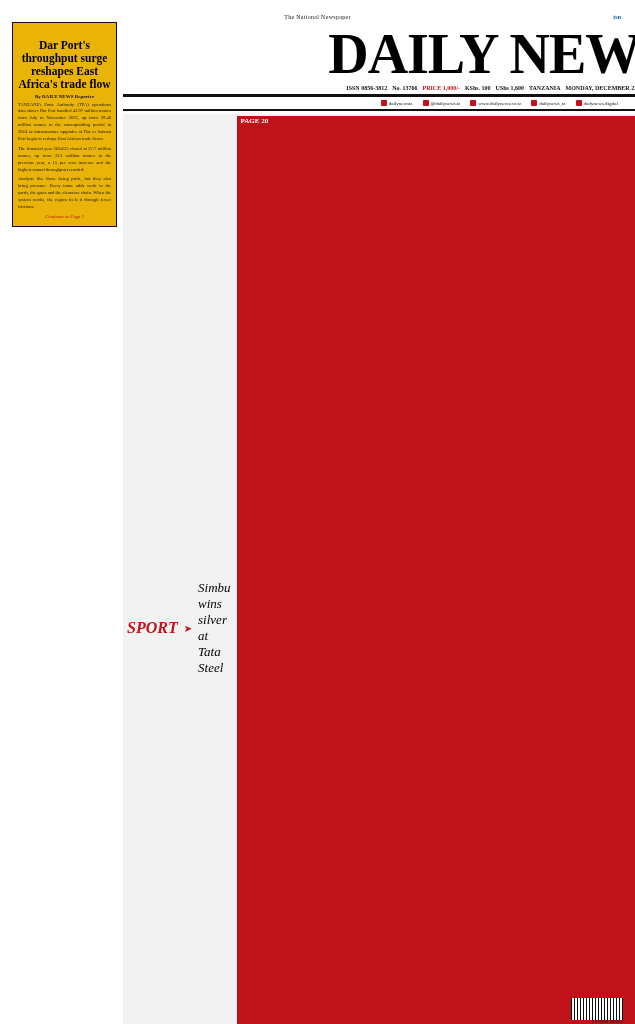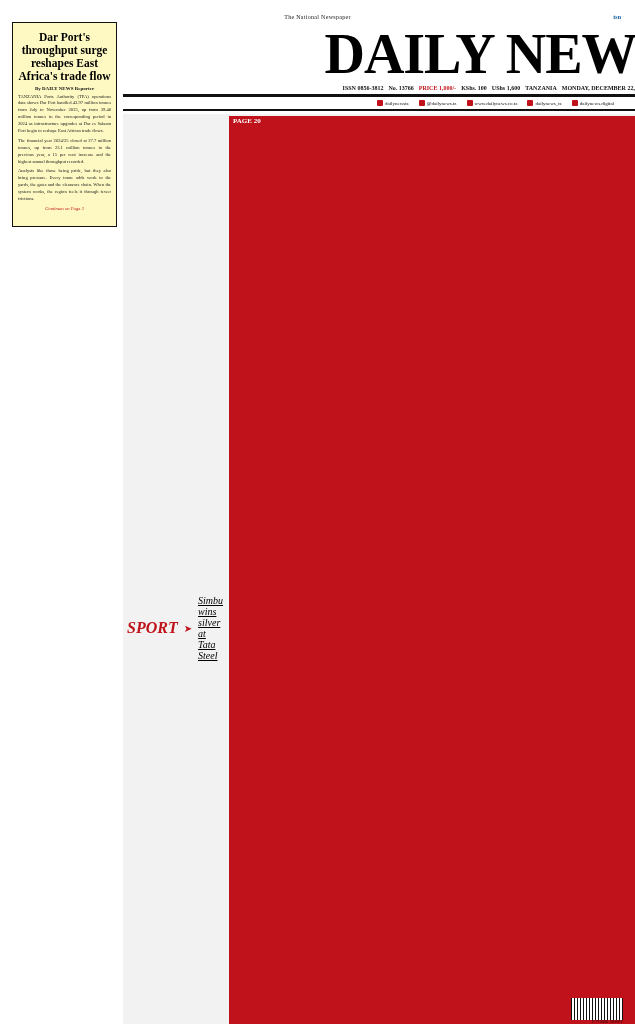--- a/index.html
+++ b/index.html
@@ -20,22 +20,22 @@
   
   .tagline {
     text-align: center; font-size: 6px; color:#222;
     font-family:"Liberation Serif",serif; letter-spacing:.3px;
     margin: 0 0 2px 0;
   }
   .top-row { display:flex; gap:6px; align-items:stretch; }
 
   .left-col { width: 105px; flex:none; }
   .leftbox {
-    border:1px solid #111; padding:8px 5px 5px 5px; height:205px; overflow:hidden;
-    background:#fef9c3;
+    border:1px solid #111; padding:16px 5px 5px 5px; height:205px; overflow:hidden;
+    background:#eab308;
   }
   .leftbox h2 {
     font-size:11.5px; line-height:1.12; margin:0 0 3px 0; font-weight:bold;
     text-align:center; font-family:"Liberation Serif",serif;
   }
   .byline-sm { font-size:5px; text-align:center; color:#111; margin-bottom:3px; font-weight:bold; }
   .leftbox p {
     font-size:4.6px; line-height:1.5; margin:0 0 3px 0; text-align:justify; color:#1a1a1a;
   }
   .cont-red { color:#c0121a; font-size:4.6px; font-style:italic; text-align:center; margin-top:2px;}
@@ -57,21 +57,21 @@
     font-size:5px; padding:3px 0; border-top:1px solid #111; border-bottom:2px solid #111;
     color:#111;
   }
   .social-bar span.ic { display:inline-block; width:6px; height:6px; border-radius:1px; background:#c0121a; margin-right:2px; vertical-align:-1px;}
   .sport-bar {
     display:flex; align-items:center; gap:6px; margin-top:3px;
     background:#f2f2f2; border-bottom:1px solid #bbb; padding:2px 4px;
   }
   .sport-bar .sport { color:#c0121a; font-weight:bold; font-size:16px; font-style:italic; }
   .sport-bar .arrow { color:#c0121a; font-size:10px; }
-  .sport-bar .txt { font-size:10px; font-style:italic; flex:1;text-decoration:underline; }
+  .sport-bar .txt { font-size:13px; font-style:italic; flex:1; }
   .sport-bar .page { background:#c0121a; color:#fff; font-size:7px; font-weight:bold; padding:1px 4px; }
   .tsn { position:absolute; right:14px; top:14px; font-size:6px; font-weight:bold; color:#0f5aa0;}
 
   .barcode { position:absolute; right:12px; bottom:4px; width:52px; height:22px;
     background:repeating-linear-gradient(90deg,#111 0 1px,#fff 1px 3px);}
   .barcode-num { position:absolute; right:12px; bottom:0px; font-size:3.6px; letter-spacing:.4px;}
 </style>
 </head>
 <body>
 

